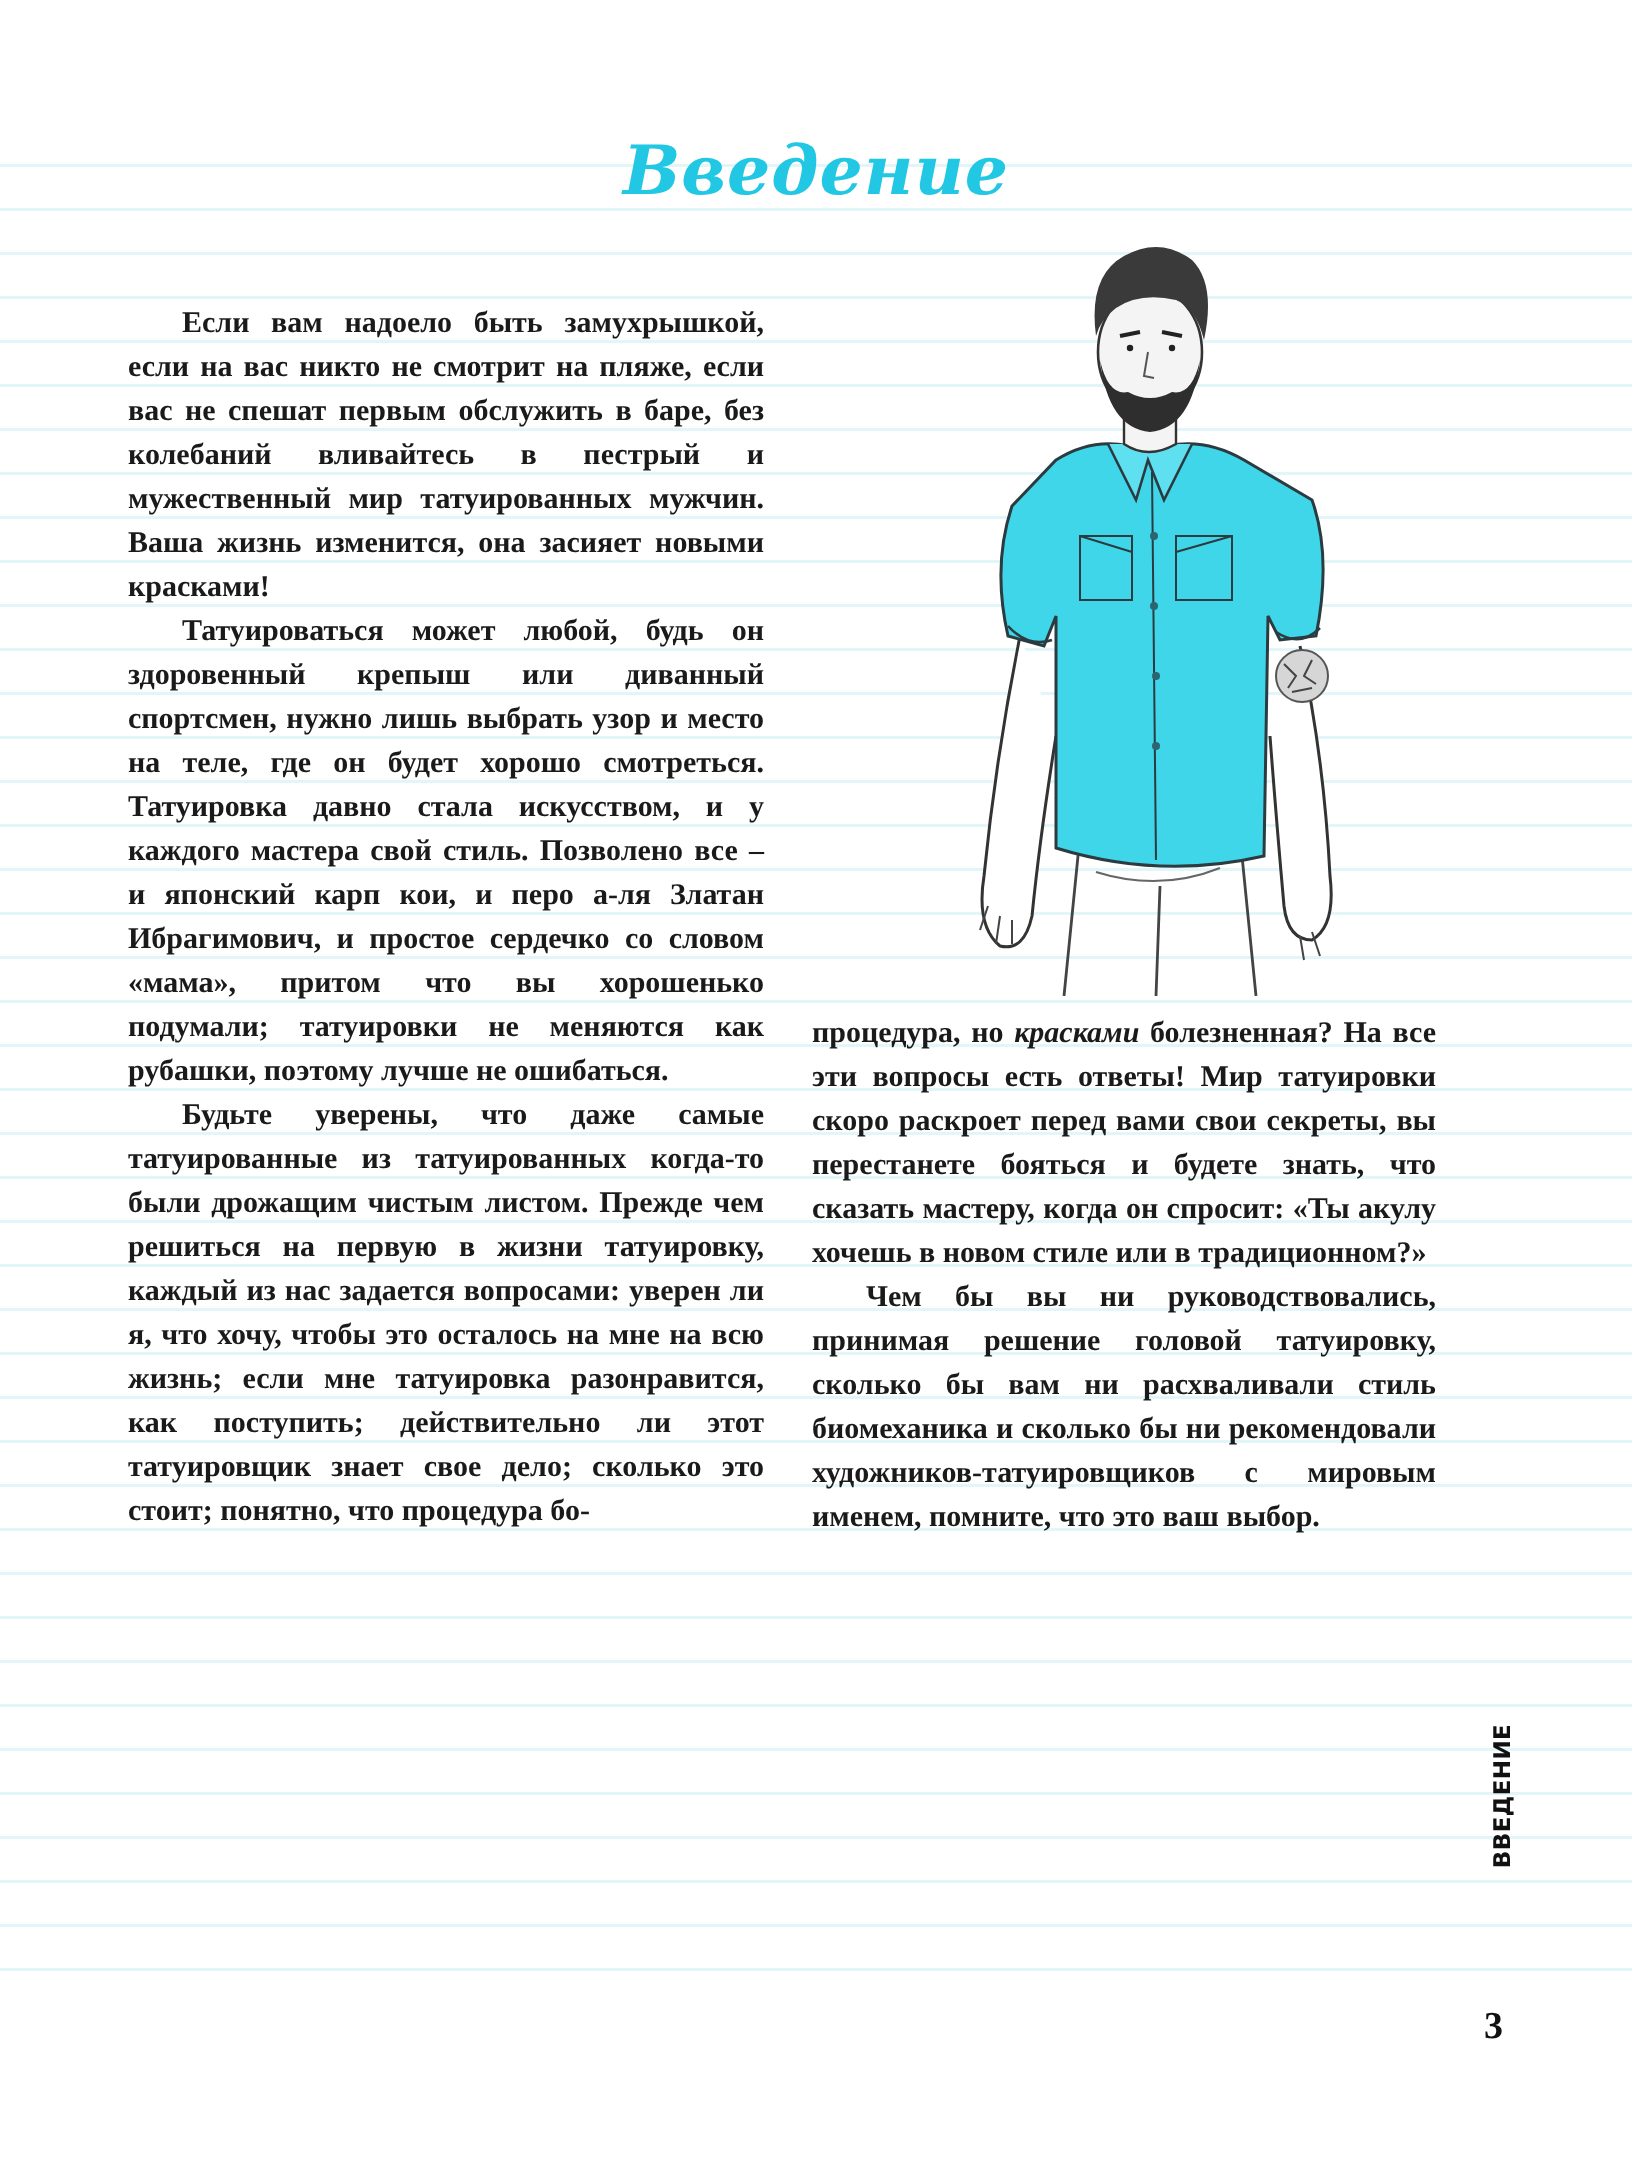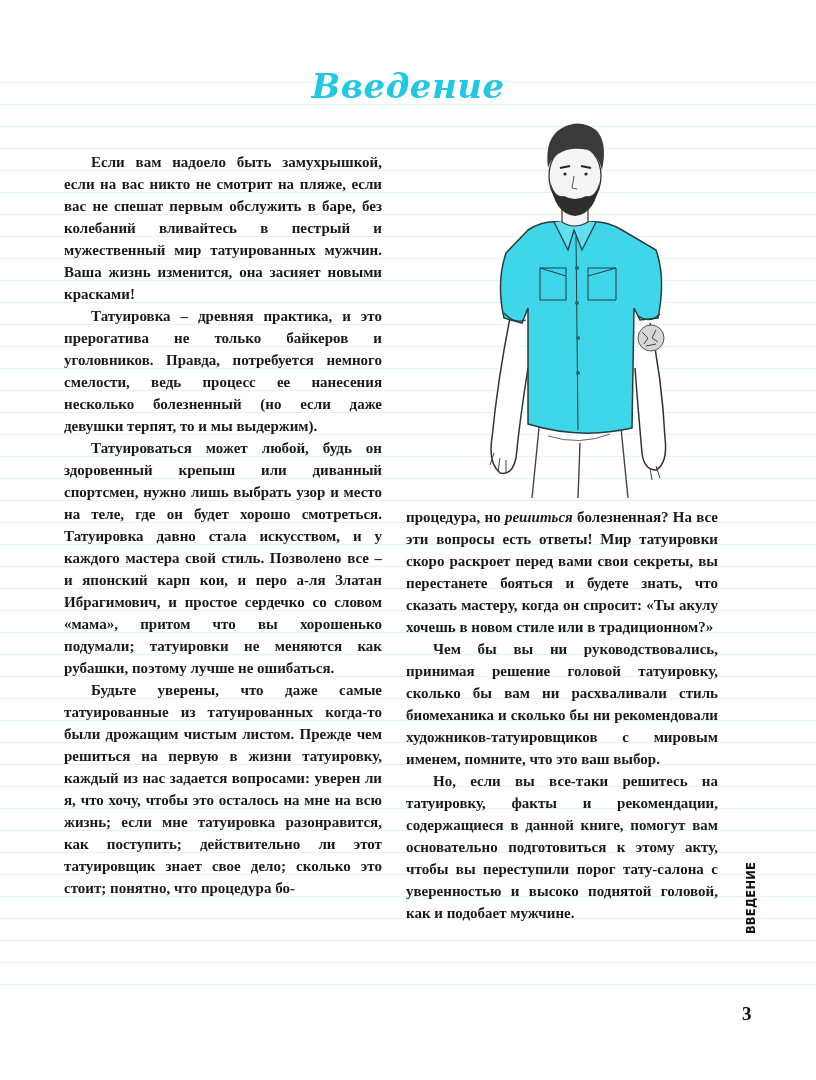--- a/index.html
+++ b/index.html
@@ -113,21 +113,20 @@
 </style>
 </head>
 <body>
 
 <div class="ruled"></div>
 
 <h1 class="title" style="margin:0;">Введение</h1>
 
 <div class="col col-left">
   <p>Если вам надоело быть замухрышкой, если на вас никто не смотрит на пляже, если вас не спешат первым обслужить в баре, без колебаний вливайтесь в пестрый и мужественный мир татуированных мужчин. Ваша жизнь изменится, она засияет новыми красками!</p>
-  <p>Татуировка – древняя практика, и это прерогатива не только байкеров и уголовников. Правда, потребуется немного смелости, ведь процесс ее нанесения несколько болезненный (но если даже девушки терпят, то и мы выдержим).</p>
   <p>Татуироваться может любой, будь он здоровенный крепыш или диванный спортсмен, нужно лишь выбрать узор и место на теле, где он будет хорошо смотреться. Татуировка давно стала искусством, и у каждого мастера свой стиль. Позволено все – и японский карп кои, и перо а-ля Златан Ибрагимович, и простое сердечко со словом «мама», притом что вы хорошенько подумали; татуировки не меняются как рубашки, поэтому лучше не ошибаться.</p>
   <p>Будьте уверены, что даже самые татуированные из татуированных когда-то были дрожащим чистым листом. Прежде чем решиться на первую в жизни татуировку, каждый из нас задается вопросами: уверен ли я, что хочу, чтобы это осталось на мне на всю жизнь; если мне татуировка разонравится, как поступить; действительно ли этот татуировщик знает свое дело; сколько это стоит; понятно, что процедура бо-</p>
 </div>
 
 <div class="illustration">
   <svg width="210" height="380" viewBox="0 0 210 380" xmlns="http://www.w3.org/2000/svg">
 
     <path d="M70 300 L62 380 M150 300 L158 380 M110 325 L108 380" stroke="#444" stroke-width="1.4" fill="none"></path>
     <path d="M78 318 Q110 328 140 316" stroke="#666" stroke-width="1" fill="none"></path>
 
@@ -167,22 +166,21 @@
     <path d="M80 62 Q84 96 105 98 Q126 96 130 62 Q126 80 116 78 Q105 84 94 78 Q84 80 80 62 Z" fill="#2e2e2e"></path>
 
     <path d="M90 50 l10 -2 M111 48 l10 2" stroke="#222" stroke-width="2" fill="none"></path>
     <circle cx="95" cy="56" r="1.6" fill="#222"></circle>
     <circle cx="116" cy="56" r="1.6" fill="#222"></circle>
     <path d="M104 58 L102 70 L107 71" stroke="#555" stroke-width="1" fill="none"></path>
   </svg>
 </div>
 
 <div class="col col-right">
-  <p class="cont"><span>процедура, но </span><em>решиться</em><span> болезненная? На все эти вопросы есть ответы! Мир татуировки скоро раскроет перед вами свои секреты, вы перестанете бояться и будете знать, что сказать мастеру, когда он спросит: «Ты акулу хочешь в новом стиле или в традиционном?»</span></p>
+  <p class="cont"><span>процедура, но </span><em>красками</em><span> болезненная? На все эти вопросы есть ответы! Мир татуировки скоро раскроет перед вами свои секреты, вы перестанете бояться и будете знать, что сказать мастеру, когда он спросит: «Ты акулу хочешь в новом стиле или в традиционном?»</span></p>
   <p>Чем бы вы ни руководствовались, принимая решение головой татуировку, сколько бы вам ни расхваливали стиль биомеханика и сколько бы ни рекомендовали художников-татуировщиков с мировым именем, помните, что это ваш выбор.</p>
-  <p>Но, если вы все-таки решитесь на татуировку, факты и рекомендации, содержащиеся в данной книге, помогут вам основательно подготовиться к этому акту, чтобы вы переступили порог тату-салона с уверенностью и высоко поднятой головой, как и подобает мужчине.</p>
 </div>
 
 <div class="side-tab">
   <span>ВВЕДЕНИЕ</span>
 </div>
 
 <div class="page-num">3</div>
 
 </body></html>

